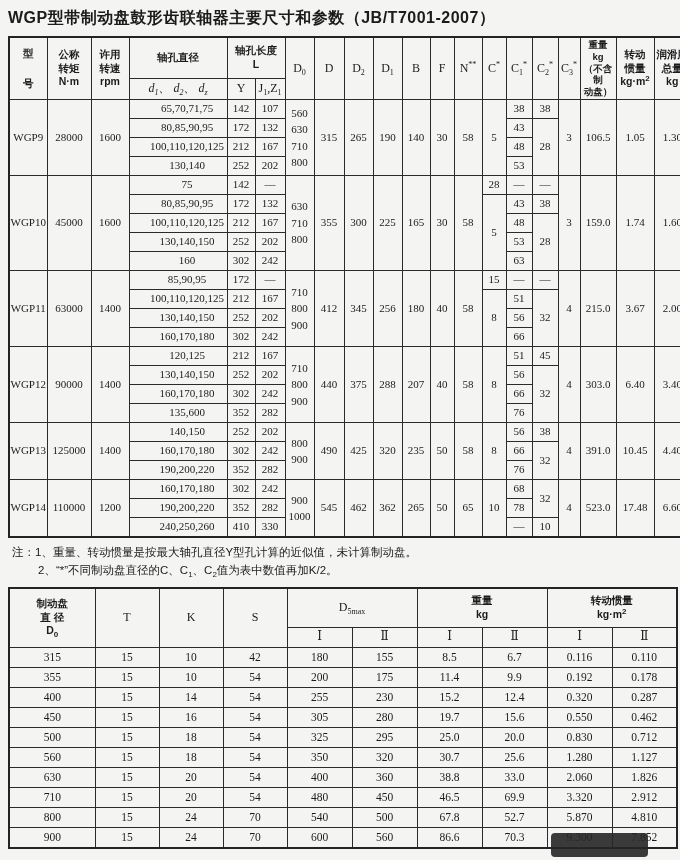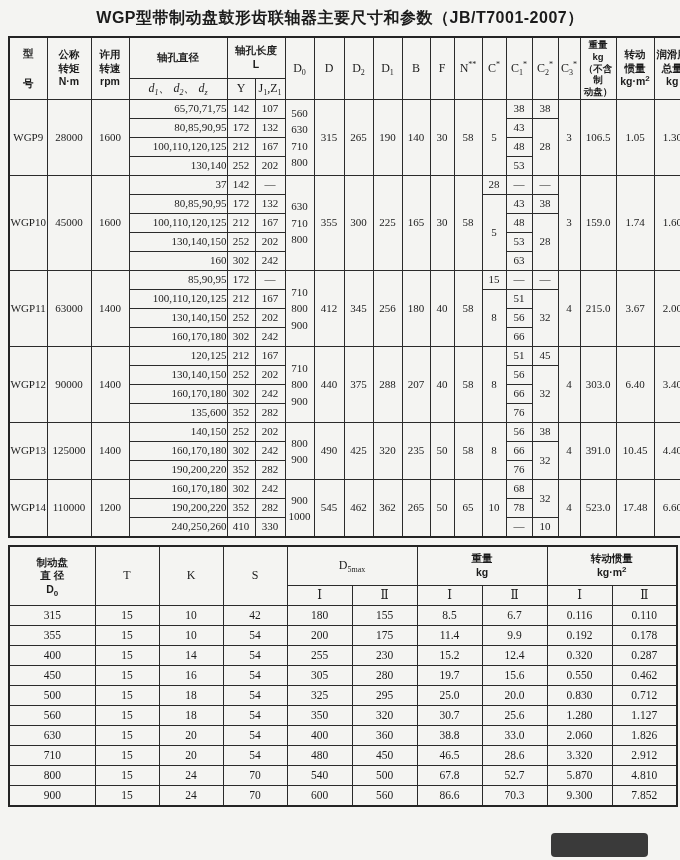--- a/index.html
+++ b/index.html
@@ -3,39 +3,39 @@
 <meta charset="utf-8">
 <style>
   html,body{margin:0;padding:0}
   body{
     width:680px;height:860px;overflow:hidden;position:relative;
     background:#f4f4f2;color:#1b1b1b;
     font-family:"Liberation Sans","DejaVu Sans",sans-serif;
   }
   .page{padding:5px 8px 0 8px}
   .title{
-    font-size:16px;font-weight:700;text-align:center;
+    font-size:16px;font-weight:700;text-align:left;
     margin:3px 0 7px 0;letter-spacing:.5px;
   }
   table{
     border-collapse:collapse;table-layout:fixed;width:664px;
     border:2px solid #242424;
   }
   th,td{
     border:1px solid #2b2b2b;text-align:center;vertical-align:middle;
     padding:0;overflow:hidden;
   }
   th{font-weight:700;font-size:10.5px;line-height:1.3}
   th.small{font-size:9.5px;line-height:1.25}
   th.tall{line-height:2.8}
   .dim{font-family:"Liberation Serif","DejaVu Serif",serif;font-weight:400;font-size:12px}
   .ital{font-style:italic}
   sub,sup{font-size:8px;line-height:0}
   td.num{font-family:"Liberation Serif","DejaVu Serif",serif;font-size:11px;line-height:1.25}
-  td.bore{text-align:right;padding-left:18px}
+  td.bore{text-align:center;padding-left:18px}
   td.d0{line-height:1.5}
   #t1 thead tr.h1 th{height:40px}
   #t1 thead tr.h2 th{height:20px}
   #t1 tbody td{height:18px}
   #t2 thead tr.h1 th{height:38px}
   #t2 thead tr.h2 th{height:19px}
   #t2 tbody td{height:19px;font-size:11.5px}
   .notes{font-size:11.5px;line-height:1.55;margin:6px 2px 7px 4px}
   .note-line{white-space:nowrap}
   .note-line.indent{padding-left:26px}
@@ -141,21 +141,21 @@
         <tr>
           <td class="num bore">130,140</td>
           <td class="num">252</td>
           <td class="num">202</td>
           <td class="num">53</td>
         </tr>
         <tr>
           <td class="num" rowspan="5">WGP10</td>
           <td class="num" rowspan="5">45000</td>
           <td class="num" rowspan="5">1600</td>
-          <td class="num bore">37</td>
+          <td class="num bore">75</td>
           <td class="num">142</td>
           <td class="num">—</td>
           <td class="num d0" rowspan="5">630<br>710<br>800</td>
           <td class="num" rowspan="5">355</td>
           <td class="num" rowspan="5">300</td>
           <td class="num" rowspan="5">225</td>
           <td class="num" rowspan="5">165</td>
           <td class="num" rowspan="5">30</td>
           <td class="num" rowspan="5">58</td>
           <td class="num">28</td>
@@ -343,20 +343,22 @@
           <td class="num bore">240,250,260</td>
           <td class="num">410</td>
           <td class="num">330</td>
           <td class="num">—</td>
           <td class="num">10</td>
         </tr>
       </tbody>
   </table>
 
   <div class="notes">
+    <div class="note-line">注：1、重量、转动惯量是按最大轴孔直径Y型孔计算的近似值，未计算制动盘。</div>
+    <div class="note-line indent">2、“*”不同制动盘直径的C、C<sub>1</sub>、C<sub>2</sub>值为表中数值再加K/2。</div>
   </div>
 
   <table id="t2">
     <colgroup>
       <col style="width:86px">
         <col style="width:64px">
         <col style="width:64px">
       <col style="width:64px">
         <col style="width:65px">
         <col style="width:65px">
@@ -470,21 +472,21 @@
           <td class="num">1.826</td>
         </tr>
         <tr>
           <td class="num">710</td>
           <td class="num">15</td>
           <td class="num">20</td>
           <td class="num">54</td>
           <td class="num">480</td>
           <td class="num">450</td>
           <td class="num">46.5</td>
-          <td class="num">28.6</td>
+          <td class="num">69.9</td>
           <td class="num">3.320</td>
           <td class="num">2.912</td>
         </tr>
         <tr>
           <td class="num">800</td>
           <td class="num">15</td>
           <td class="num">24</td>
           <td class="num">70</td>
           <td class="num">540</td>
           <td class="num">500</td>

